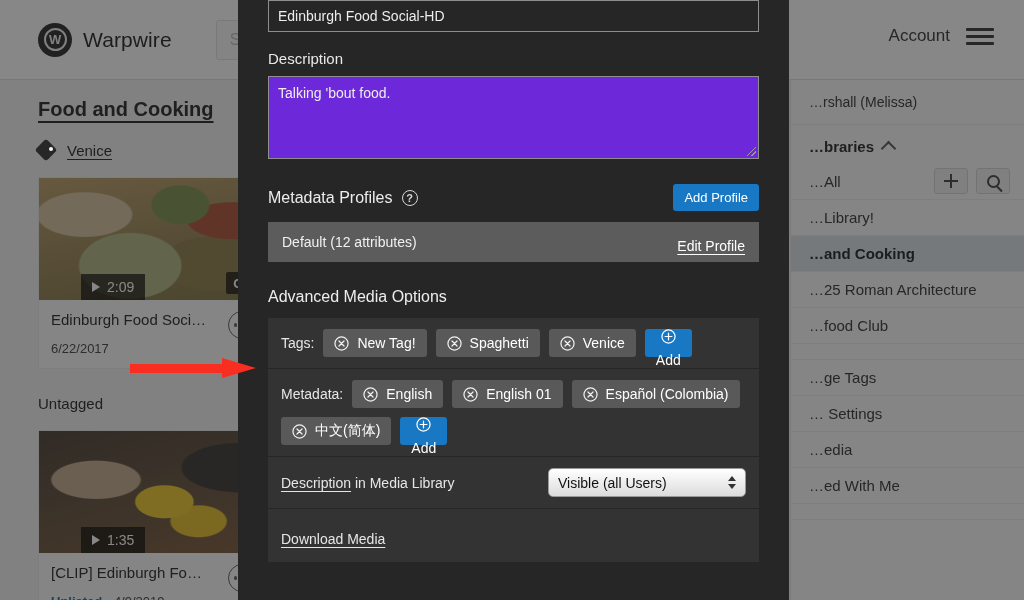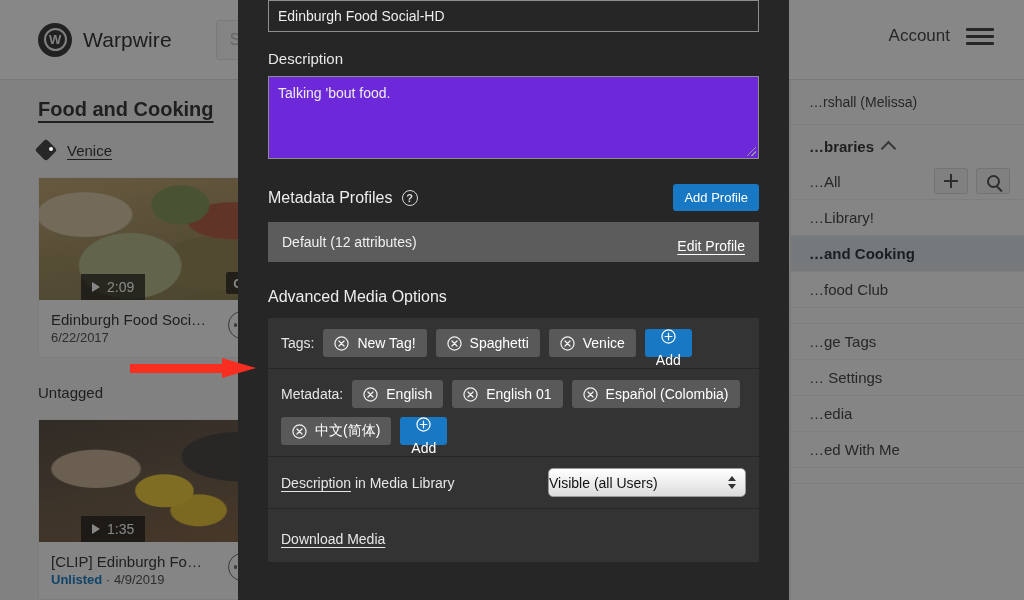--- a/index.html
+++ b/index.html
@@ -97,21 +97,21 @@
   .badge-cc{
     position:absolute; right:8px; bottom:6px; height:22px; padding:0 7px;
     background:rgba(30,30,30,.72); color:#fff; font-size:13px; font-weight:700;
     display:flex; align-items:center; border-radius:2px;
   }
   .card-body{ padding:11px 12px 12px 12px; position:relative; }
   .card-title{
     font-size:15px; color:#3c3c3c; white-space:nowrap; overflow:hidden;
     text-overflow:ellipsis; width:160px;
   }
-  .card-sub{ font-size:13px; color:#555; margin-top:2px; }
+  .card-sub{ font-size:13px; color:#555; margin-top:13px; }
   .card-sub .unlisted{ color:#1f7fc4; font-weight:700; }
   .kebab{
     position:absolute; right:11px; top:11px;
     width:28px;height:28px;border-radius:50%;border:1.6px solid #6e6e6e;
     display:flex;align-items:center;justify-content:center;gap:3px;
   }
   .kebab i{width:3.4px;height:3.4px;border-radius:50%;background:#6e6e6e;display:block;}
   .untagged-label{font-size:15px;color:#3c3c3c;margin:26px 0 6px 0;}
 
   
@@ -205,21 +205,21 @@
   .chip.blue{ background:#1878c4;flex-direction:column; }
   .cx{ display:inline-flex; }
   .cap-rows{ display:flex; flex-direction:column; gap:9px; width:100%; }
   .cap-line{ display:flex; align-items:center; gap:9px; flex-wrap:wrap; }
   .vis-row{ display:flex; align-items:center; }
   .vis-text{ font-size:14px; color:#e6e6e6; }
   .select{
     margin-left:auto; width:198px; height:29px; border-radius:5px;
     background:linear-gradient(#ffffff,#dcdcdc);
     border:1px solid #9a9a9a; color:#111; font-size:14px;
-    display:flex; align-items:center; padding:0 0; position:relative;text-align:right;
+    display:flex; align-items:center; padding:0 9px; position:relative;text-align:right;
   }
   .sel-arrows{ position:absolute; right:9px; display:flex; flex-direction:column; gap:3px; }
   .sel-arrows .up{ width:0;height:0;border-left:4px solid transparent;border-right:4px solid transparent;border-bottom:5px solid #333; }
   .sel-arrows .dn{ width:0;height:0;border-left:4px solid transparent;border-right:4px solid transparent;border-top:5px solid #333; }
   .dl-row{ padding:15px 13px; }
   .dl-link{ font-size:14px; color:#e6e6e6; }
 </style>
 </head>
 <body>
 
@@ -320,20 +320,23 @@
             </span>
         </span>
       </div>
       <div class="side-item">
         <span>…Library!</span>
       </div>
       <div class="side-item active">
         <span>…and Cooking</span>
       </div>
       <div class="side-item">
+        <span>…25 Roman Architecture</span>
+      </div>
+      <div class="side-item">
         <span>…food Club</span>
       </div>
 
       <div class="side-gap"></div>
 
       <div class="side-item">
         <span>…ge Tags</span>
       </div>
       <div class="side-item">
         <span>… Settings</span>

